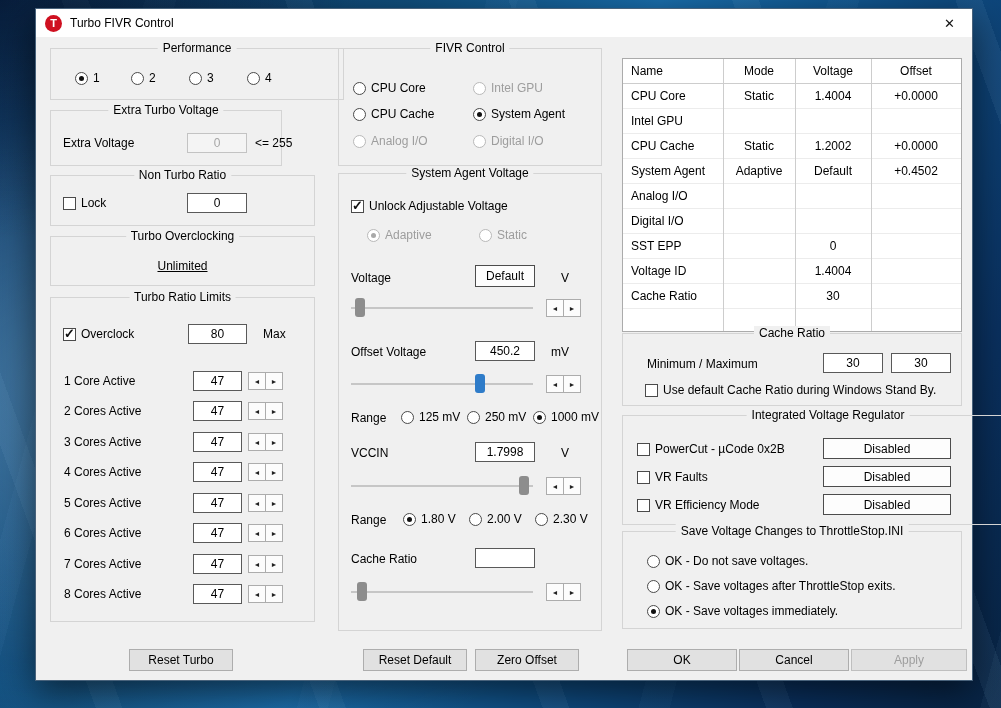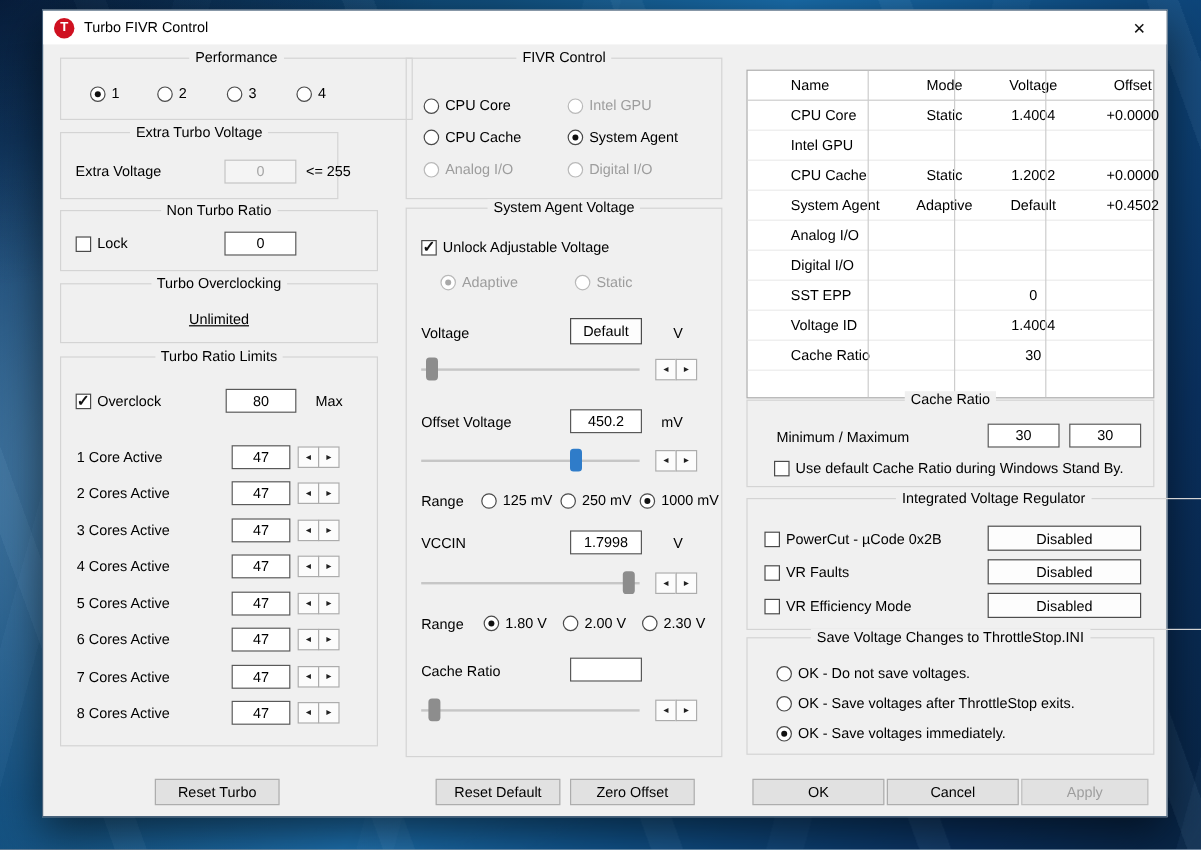--- a/index.html
+++ b/index.html
@@ -57,21 +57,21 @@
 
   .slider { position:absolute; height:20px; }
   .slider .track { position:absolute; left:0; right:0; top:9px; height:2px; background:#c6c6c6; }
   .slider .thumb { position:absolute; top:0; width:10px; height:19px; border-radius:3px; background:#8d8d8d; }
   .slider .thumb.blue { background:#2f7cc9; }
 
   .vtable { position:absolute; left:586px; top:21px; width:340px; height:274px;
     background:#fff; border:1px solid #ababab; }
   .vline { position:absolute; top:0; bottom:0; width:1px; background:#cdcdcd; }
   .vrow { display:grid; grid-template-columns:100px 72px 76px 90px; height:25px;
-    line-height:24px; border-bottom:1px solid #ececec;padding-left:28px; }
+    line-height:24px; border-bottom:1px solid #ececec; }
   .vrow.vhead { border-bottom:1px solid #cdcdcd; }
   .vrow > div:first-child { padding-left:8px; text-align:left; }
   .vrow > div { text-align:center; overflow:hidden; white-space:nowrap; }
 </style>
 </head>
 <body>
 
 <div class="dialog">
   <div class="titlebar">
     <div class="app-icon">
@@ -427,16 +427,16 @@
         <span>OK - Save voltages immediately.</span>
       </label>
       <label class="opt" style="left:24px;top:46px">
         <span class="rad"></span>
         <span>OK - Save voltages after ThrottleStop exits.</span>
       </label>
     </div>
 
     <div class="btn" style="left:591px;top:612px;width:110px">OK</div>
     <div class="btn" style="left:703px;top:612px;width:110px">Cancel</div>
-    <div class="btn dis" style="left:815px;top:612px;width:106px">Apply</div>
+    <div class="btn dis" style="left:815px;top:612px;width:116px">Apply</div>
 
   </div>
 </div>
 
 </body></html>

